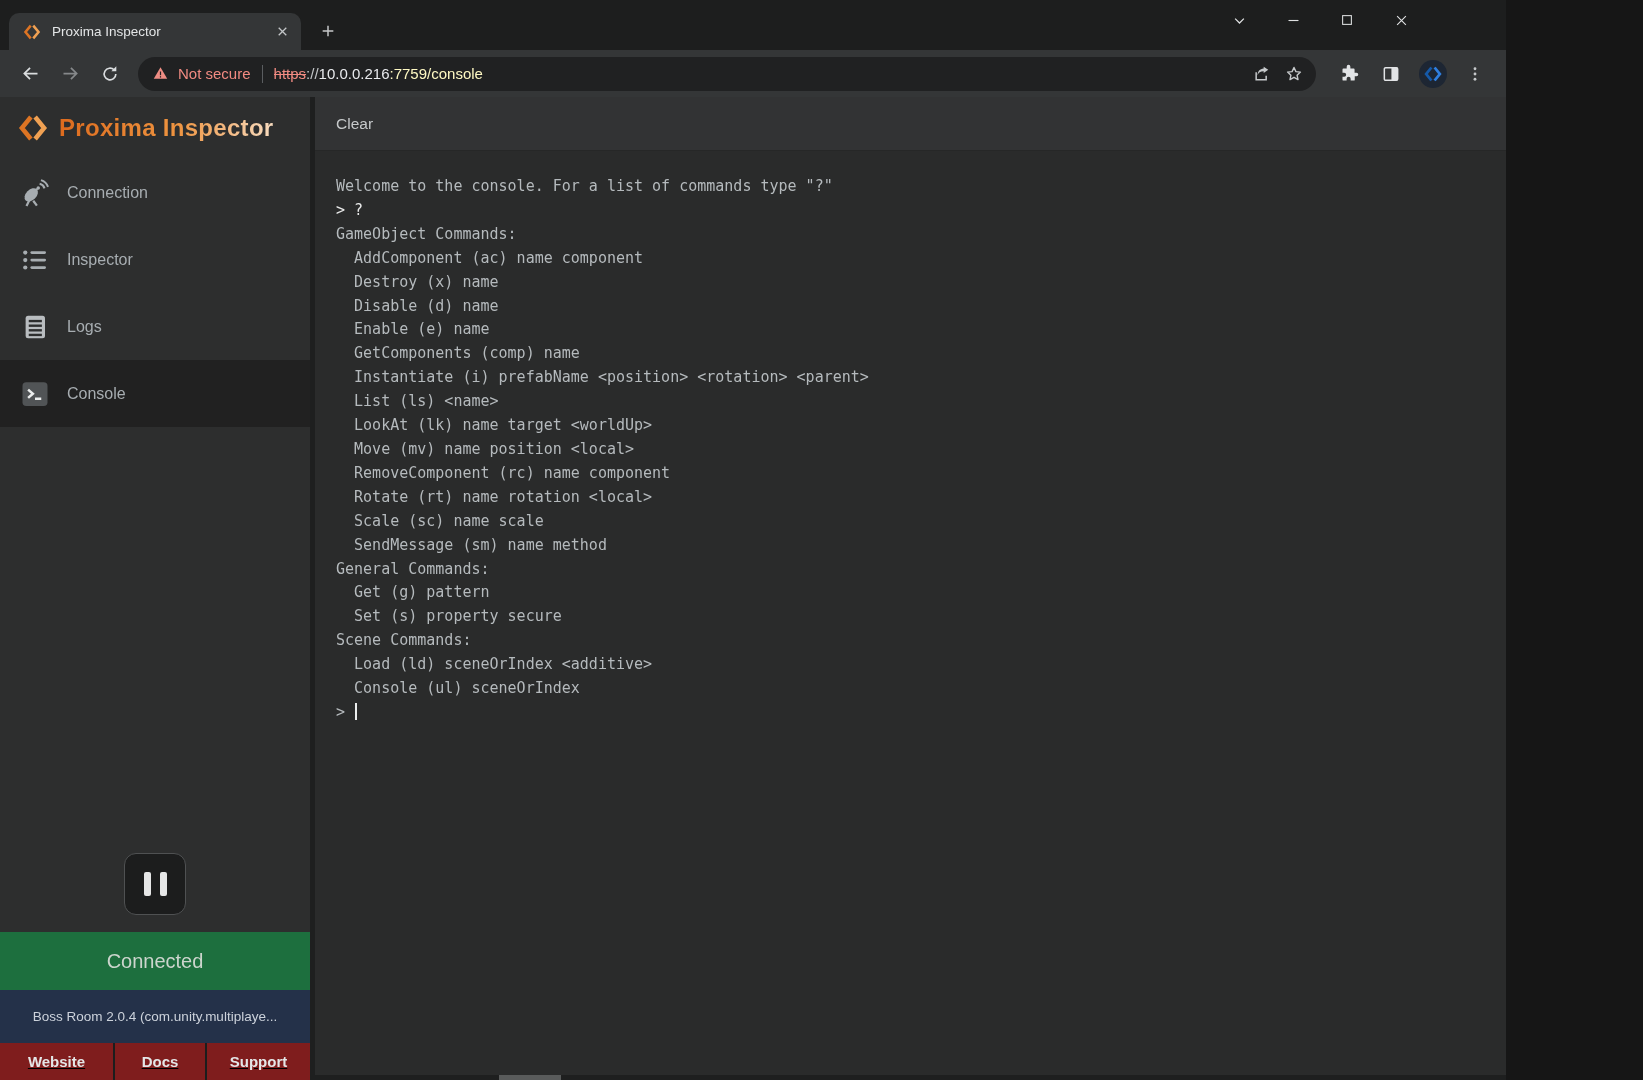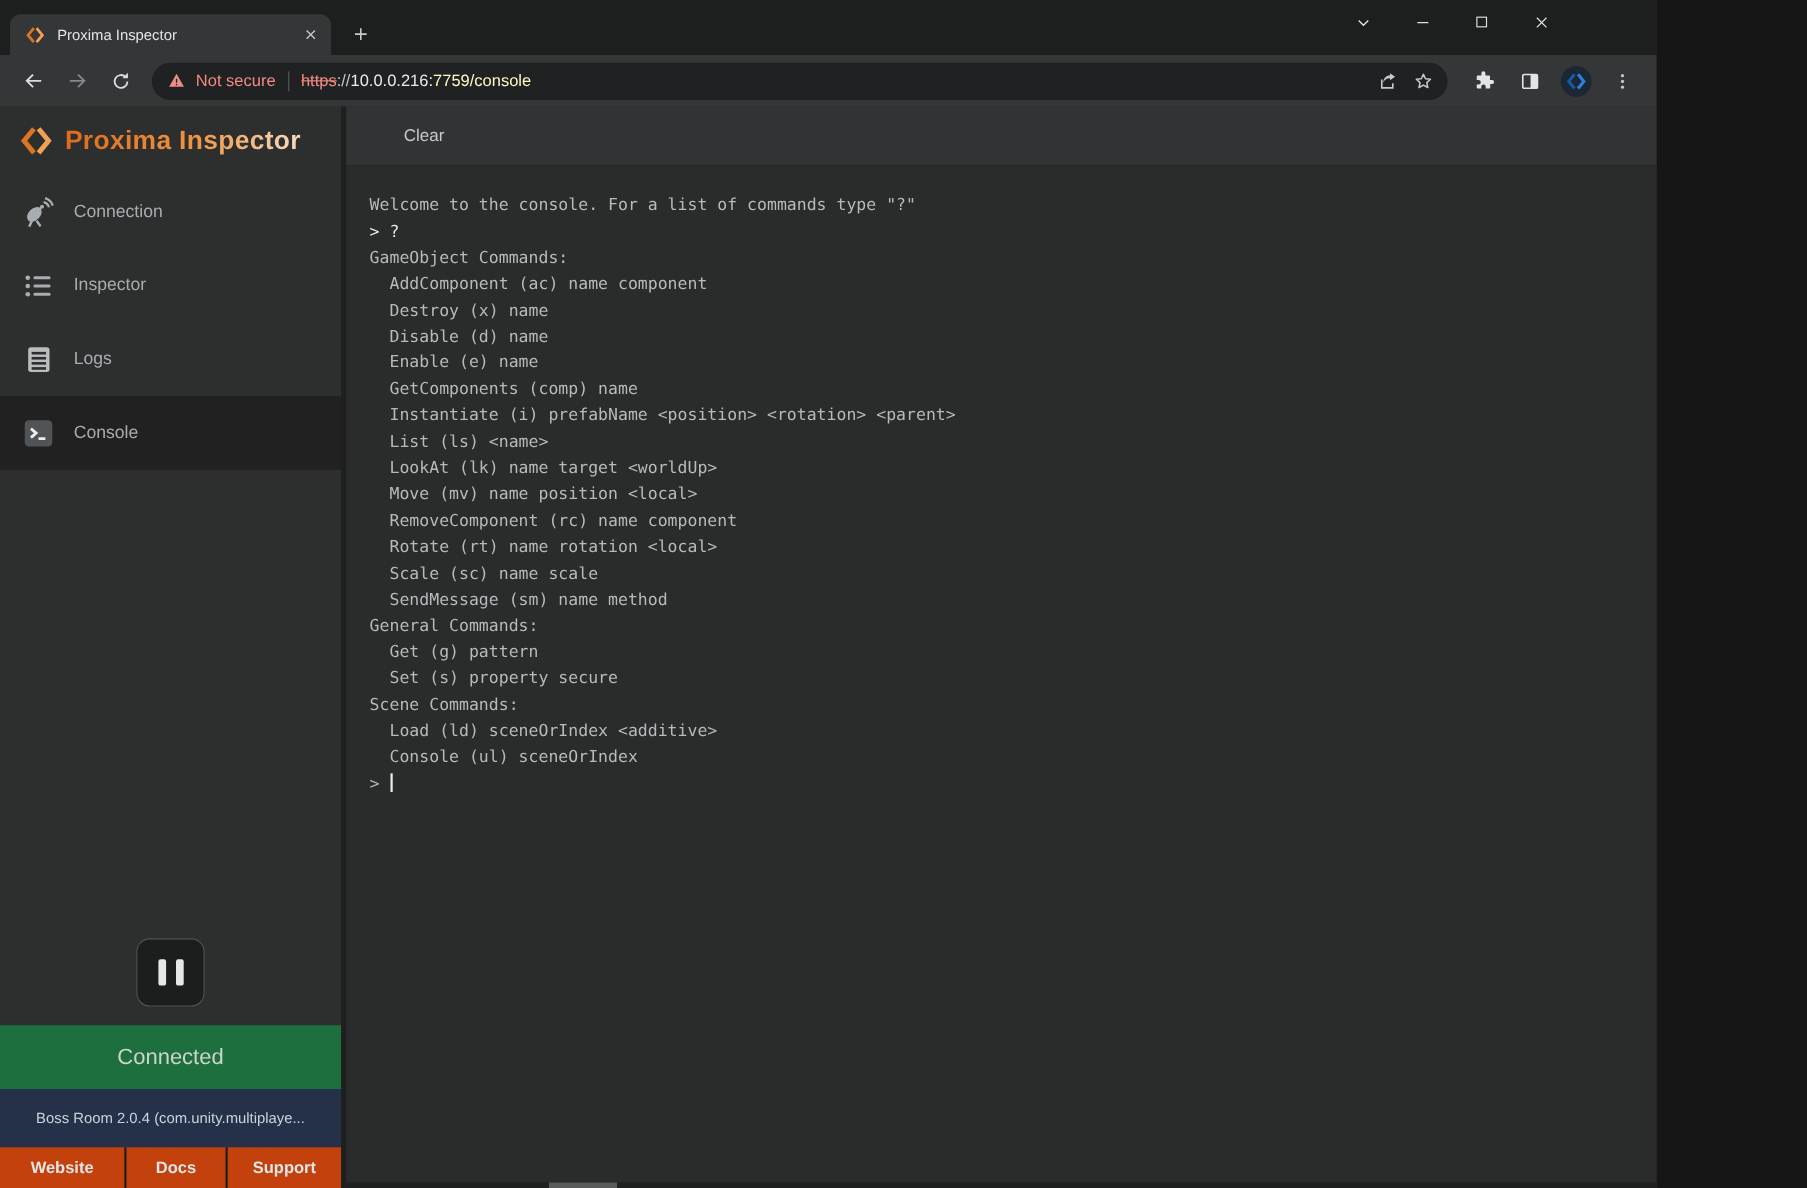--- a/index.html
+++ b/index.html
@@ -48,30 +48,30 @@
   .nav { flex:none; }
   .nav-item { height:67px; display:flex; align-items:center; padding-left:20px; gap:17px; color:#a7adb1; font-size:16px; cursor:pointer; }
   .nav-item .nav-icon { width:30px; height:30px; flex:none; }
   .nav-item.active { background:#212121; }
   .sidebar-spacer { flex:1; }
   .pause-row { display:flex; justify-content:center; margin-bottom:17px; flex:none; }
   .pause-btn { width:62px; height:62px; background:#1c1d1d; border:1px solid #4f5152; border-radius:12px; display:flex; align-items:center; justify-content:center; gap:9px; cursor:pointer; }
   .pause-bar { width:7px; height:24px; background:#e6e7e7; border-radius:2px; }
   .status-bar { height:58px; background:#1d6f3e; color:#ccd5cd; font-size:20px; display:flex; align-items:center; justify-content:center; flex:none; }
   .project-bar { height:53px; background:#243149; color:#ccd2db; font-size:13.5px; display:flex; align-items:center; justify-content:center; white-space:nowrap; overflow:hidden; padding:0 6px; flex:none; }
-  .sidebar-footer { height:37px; display:flex; background:#c2410c; flex:none; }
+  .sidebar-footer { height:37px; display:flex; background:#7f1d1d; flex:none;text-decoration:underline; }
   .footer-cell { display:flex; align-items:center; justify-content:center; color:#e4e6e7; font-size:15px; font-weight:600; border-right:2px solid #1c1d1d; cursor:pointer; }
   .footer-cell:nth-child(1){ width:115px; }
   .footer-cell:nth-child(2){ width:92px; }
   .footer-cell:nth-child(3){ width:103px; border-right:none; }
 
   
   .main { flex:1; background:#2a2b2b; display:flex; flex-direction:column; position:relative; min-width:0; }
   .main-header { height:54px; background:#323334; display:flex; align-items:center; padding-left:21px; border-bottom:1px solid #262727; flex:none; }
-  .clear-btn { color:#c6c9ca; font-size:15.5px; cursor:pointer;margin-left:31px; }
+  .clear-btn { color:#c6c9ca; font-size:15.5px; cursor:pointer; }
   .console-area { flex:1; padding:24px 20px 0 21px; font-family:"DejaVu Sans Mono", monospace; font-size:15px; line-height:23.9px; color:#b5babd; overflow:hidden; }
   .console-line { white-space:pre; }
   .console-output .console-line:nth-child(2) { color:#e9eaea; }
   .prompt-line { white-space:pre; }
   .cursor { display:inline-block; width:2px; height:17px; background:#eceeee; vertical-align:-3px; margin-left:1px; }
 
   .hscrollbar { position:absolute; left:0; right:0; bottom:0; height:5px; background:#1e1f1f; }
   .hscroll-thumb { position:absolute; left:184px; top:0; width:62px; height:5px; background:#595b5b; cursor:pointer; }
 </style>
 </head>

